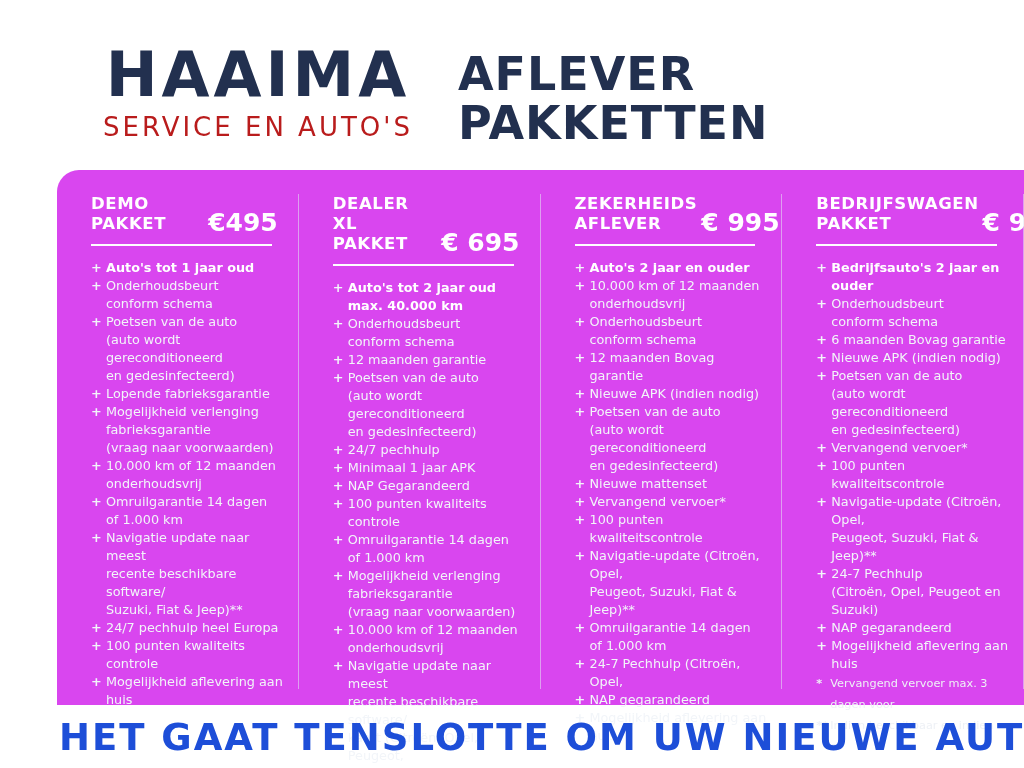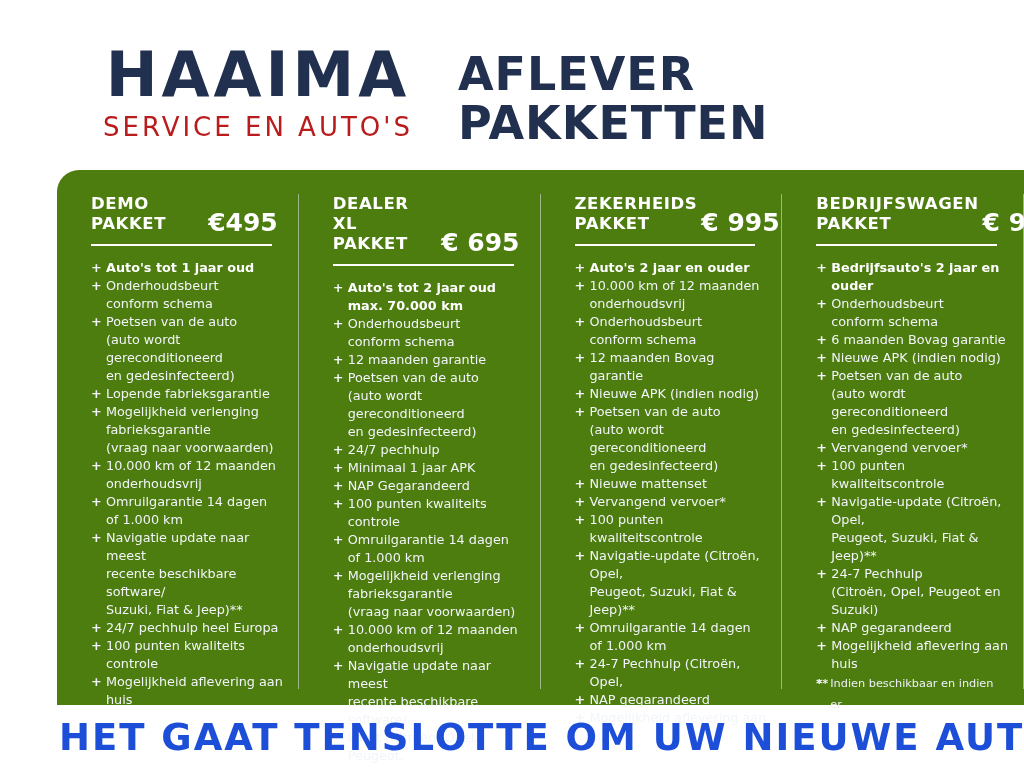--- a/index.html
+++ b/index.html
@@ -22,21 +22,21 @@
     letter-spacing:3px;color:#b91c1c;white-space:nowrap;margin-top:6px;
   }
   .title{
     position:absolute;left:458px;top:50px;margin:0;
     font-size:46px;font-weight:bold;line-height:49px;
     letter-spacing:1px;color:#22304f;
   }
   
   .panel{
     position:absolute;left:57px;top:170px;width:967px;height:535px;
-    background:#4d7c0f;border-radius:22px 0 0 0;
+    background:#d946ef;border-radius:22px 0 0 0;
     display:flex;align-items:stretch;
   }
   .vdiv{
     width:1px;margin:24px 0 16px 0;
     background:rgba(226,231,240,0.55);
     flex:0 0 1px;
   }
   .pkg{
     flex:1 1 0;min-width:0;
     display:flex;flex-direction:column;
@@ -166,21 +166,21 @@
       <div class="pkg-head">
         <div class="pkg-name">DEALER XL
 PAKKET</div>
         <div class="pkg-price">€ 695</div>
       </div>
       <div class="pkg-rule"></div>
       <ul class="pkg-items">
         <li class="bold">
           <span class="plus">+</span>
           <div>Auto's tot 2 jaar oud</div>
-          <div>max. 70.000 km</div>
+          <div>max. 40.000 km</div>
         </li>
         <li>
           <span class="plus">+</span>
           <div>Onderhoudsbeurt</div>
           <div>conform schema</div>
         </li>
         <li>
           <span class="plus">+</span>
           <div>12 maanden garantie</div>
         </li>
@@ -228,21 +228,21 @@
           <div>recente beschikbare software/</div>
           <div>kaart (Citroën, Opel, Peugeot,</div>
           <div>Suzuki, Fiat &amp; Jeep)**</div>
         </li>
       </ul>
     </section>
     <div class="vdiv"></div>
     <section class="pkg">
       <div class="pkg-head">
         <div class="pkg-name">ZEKERHEIDS
-PAKKET</div>
+AFLEVER</div>
         <div class="pkg-price">€ 995</div>
       </div>
       <div class="pkg-rule"></div>
       <ul class="pkg-items">
         <li class="bold">
           <span class="plus">+</span>
           <div>Auto's 2 jaar en ouder</div>
         </li>
         <li>
           <span class="plus">+</span>
@@ -359,20 +359,21 @@
           <div>NAP gegarandeerd</div>
         </li>
         <li>
           <span class="plus">+</span>
           <div>Mogelijkheid aflevering aan huis</div>
         </li>
       </ul>
       <div class="pkg-notes">
         <div class="note">
           <span class="marker">*</span>
+          <div>Vervangend vervoer max. 3 dagen voor</div>
         </div>
         <div class="note">
           <span class="marker">**</span>
           <div>Indien beschikbaar en indien er</div>
         </div>
       </div>
     </section>
     <div class="vdiv"></div>
   </main>
 

